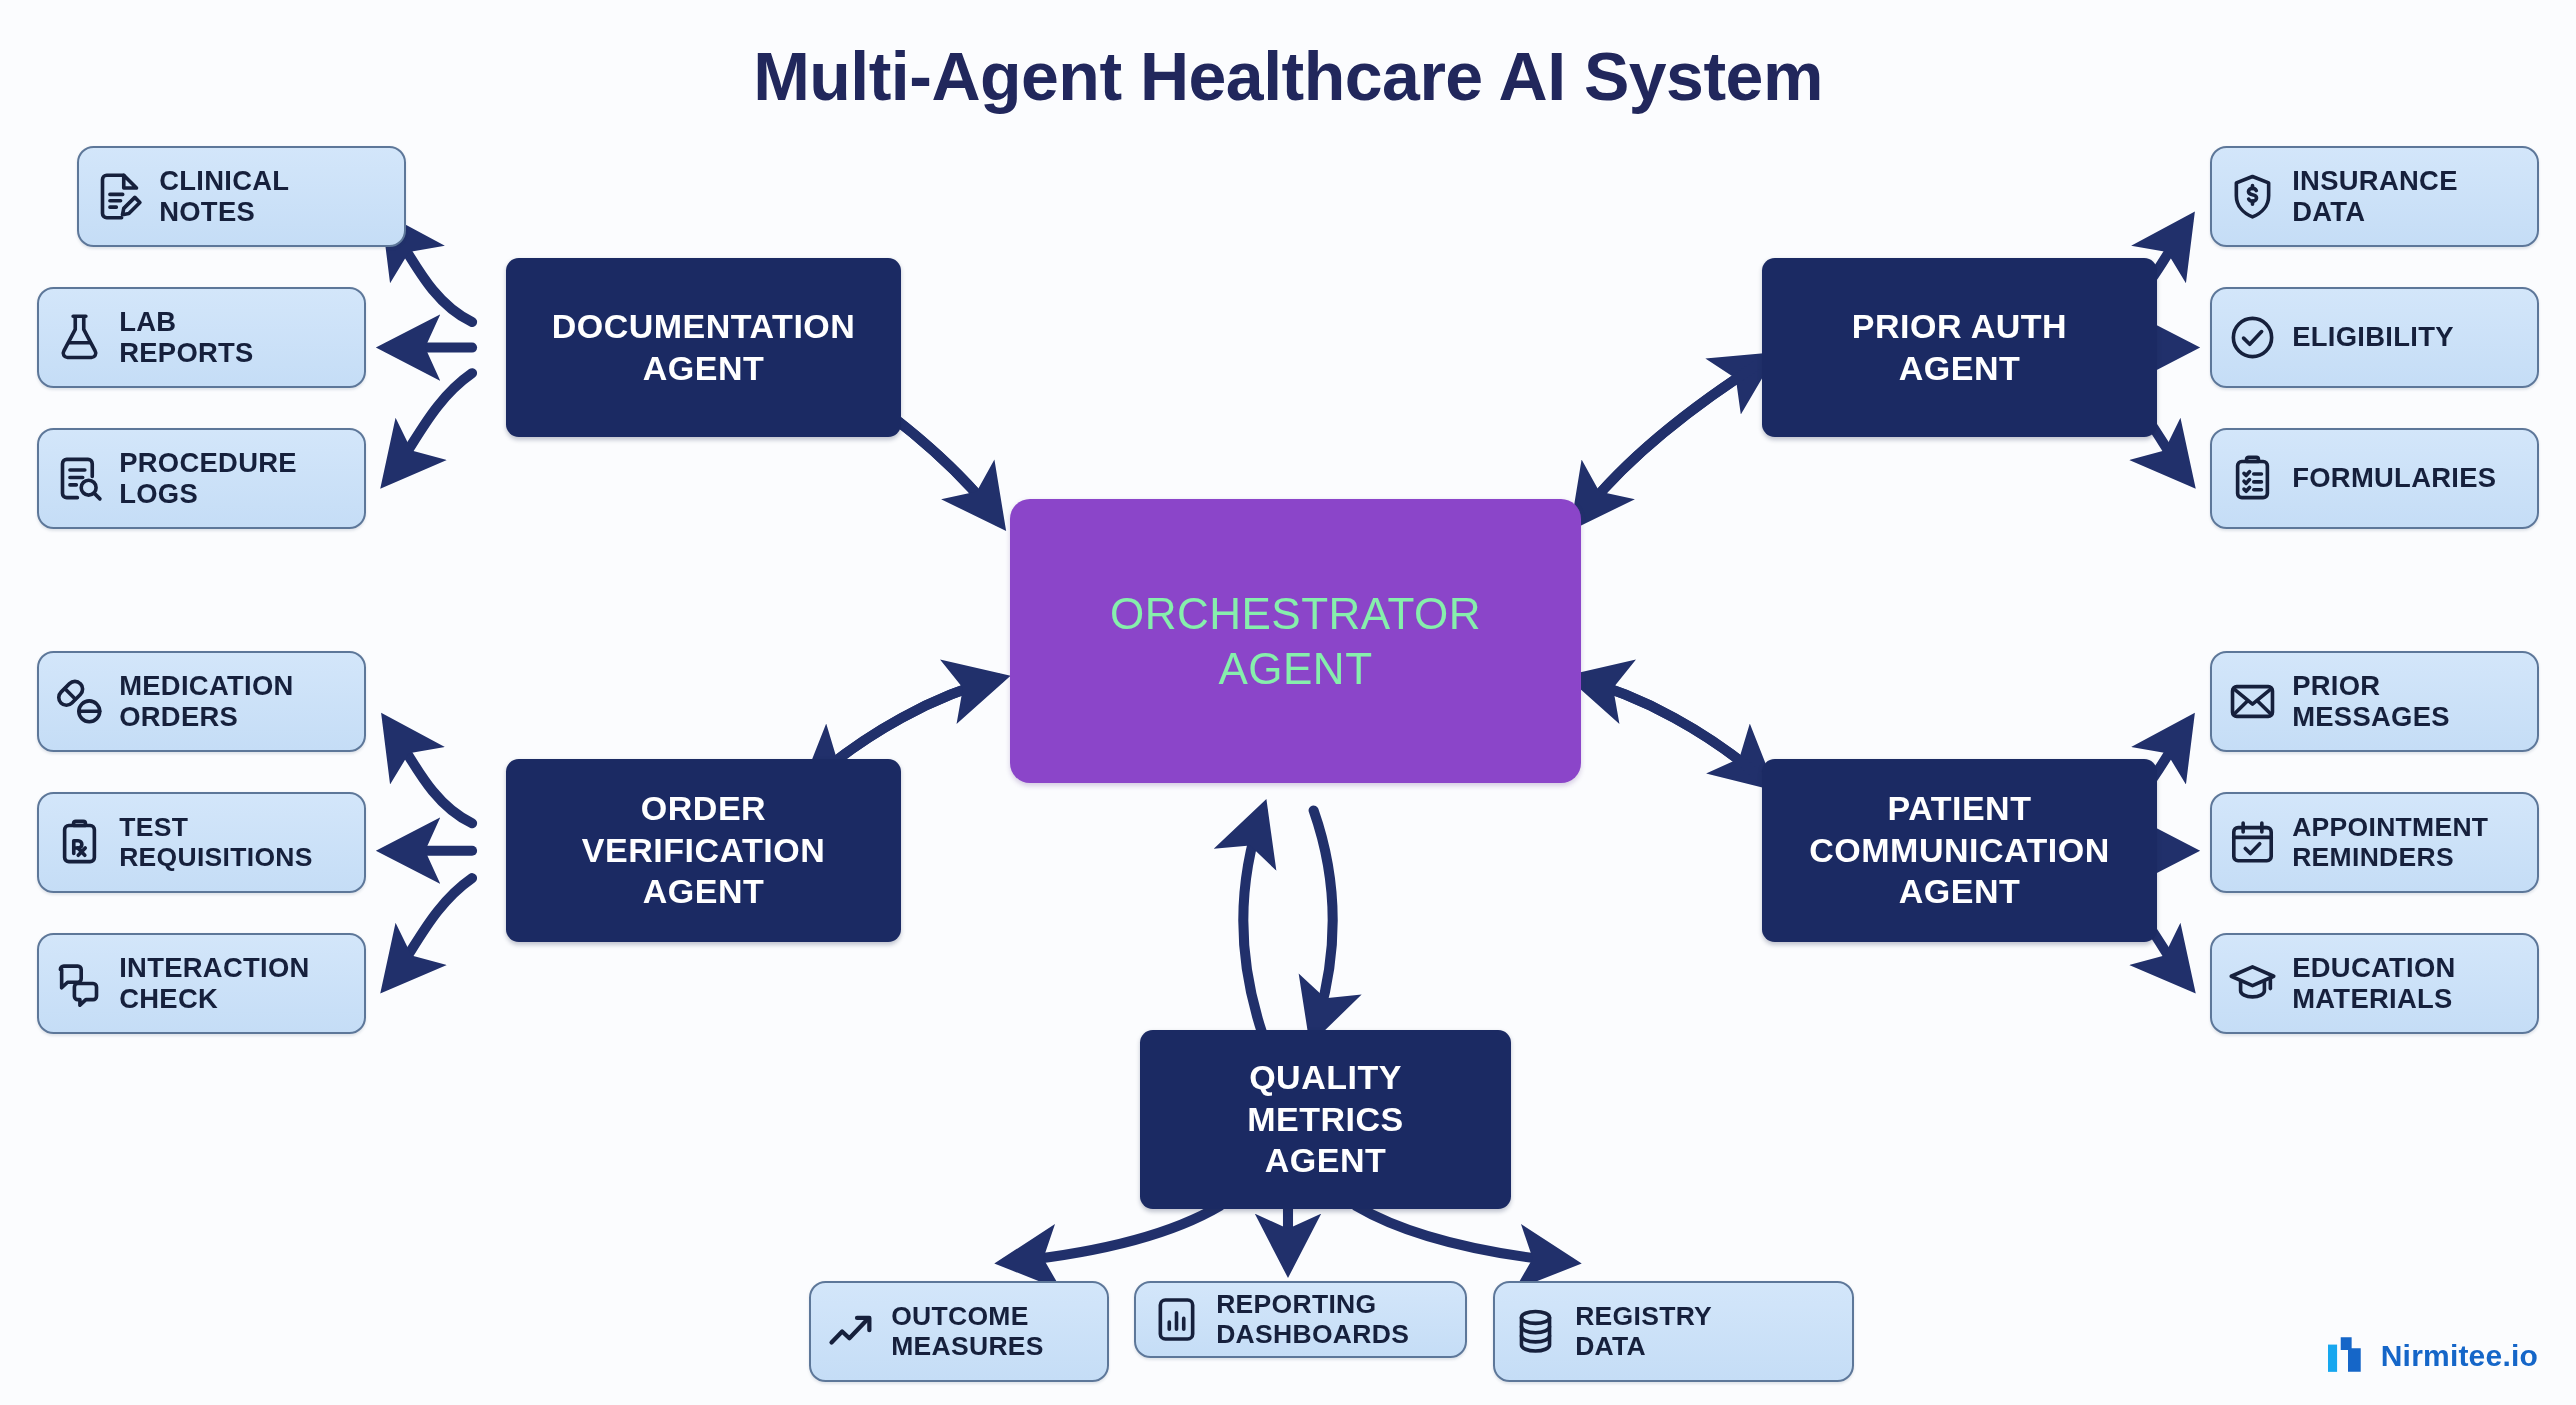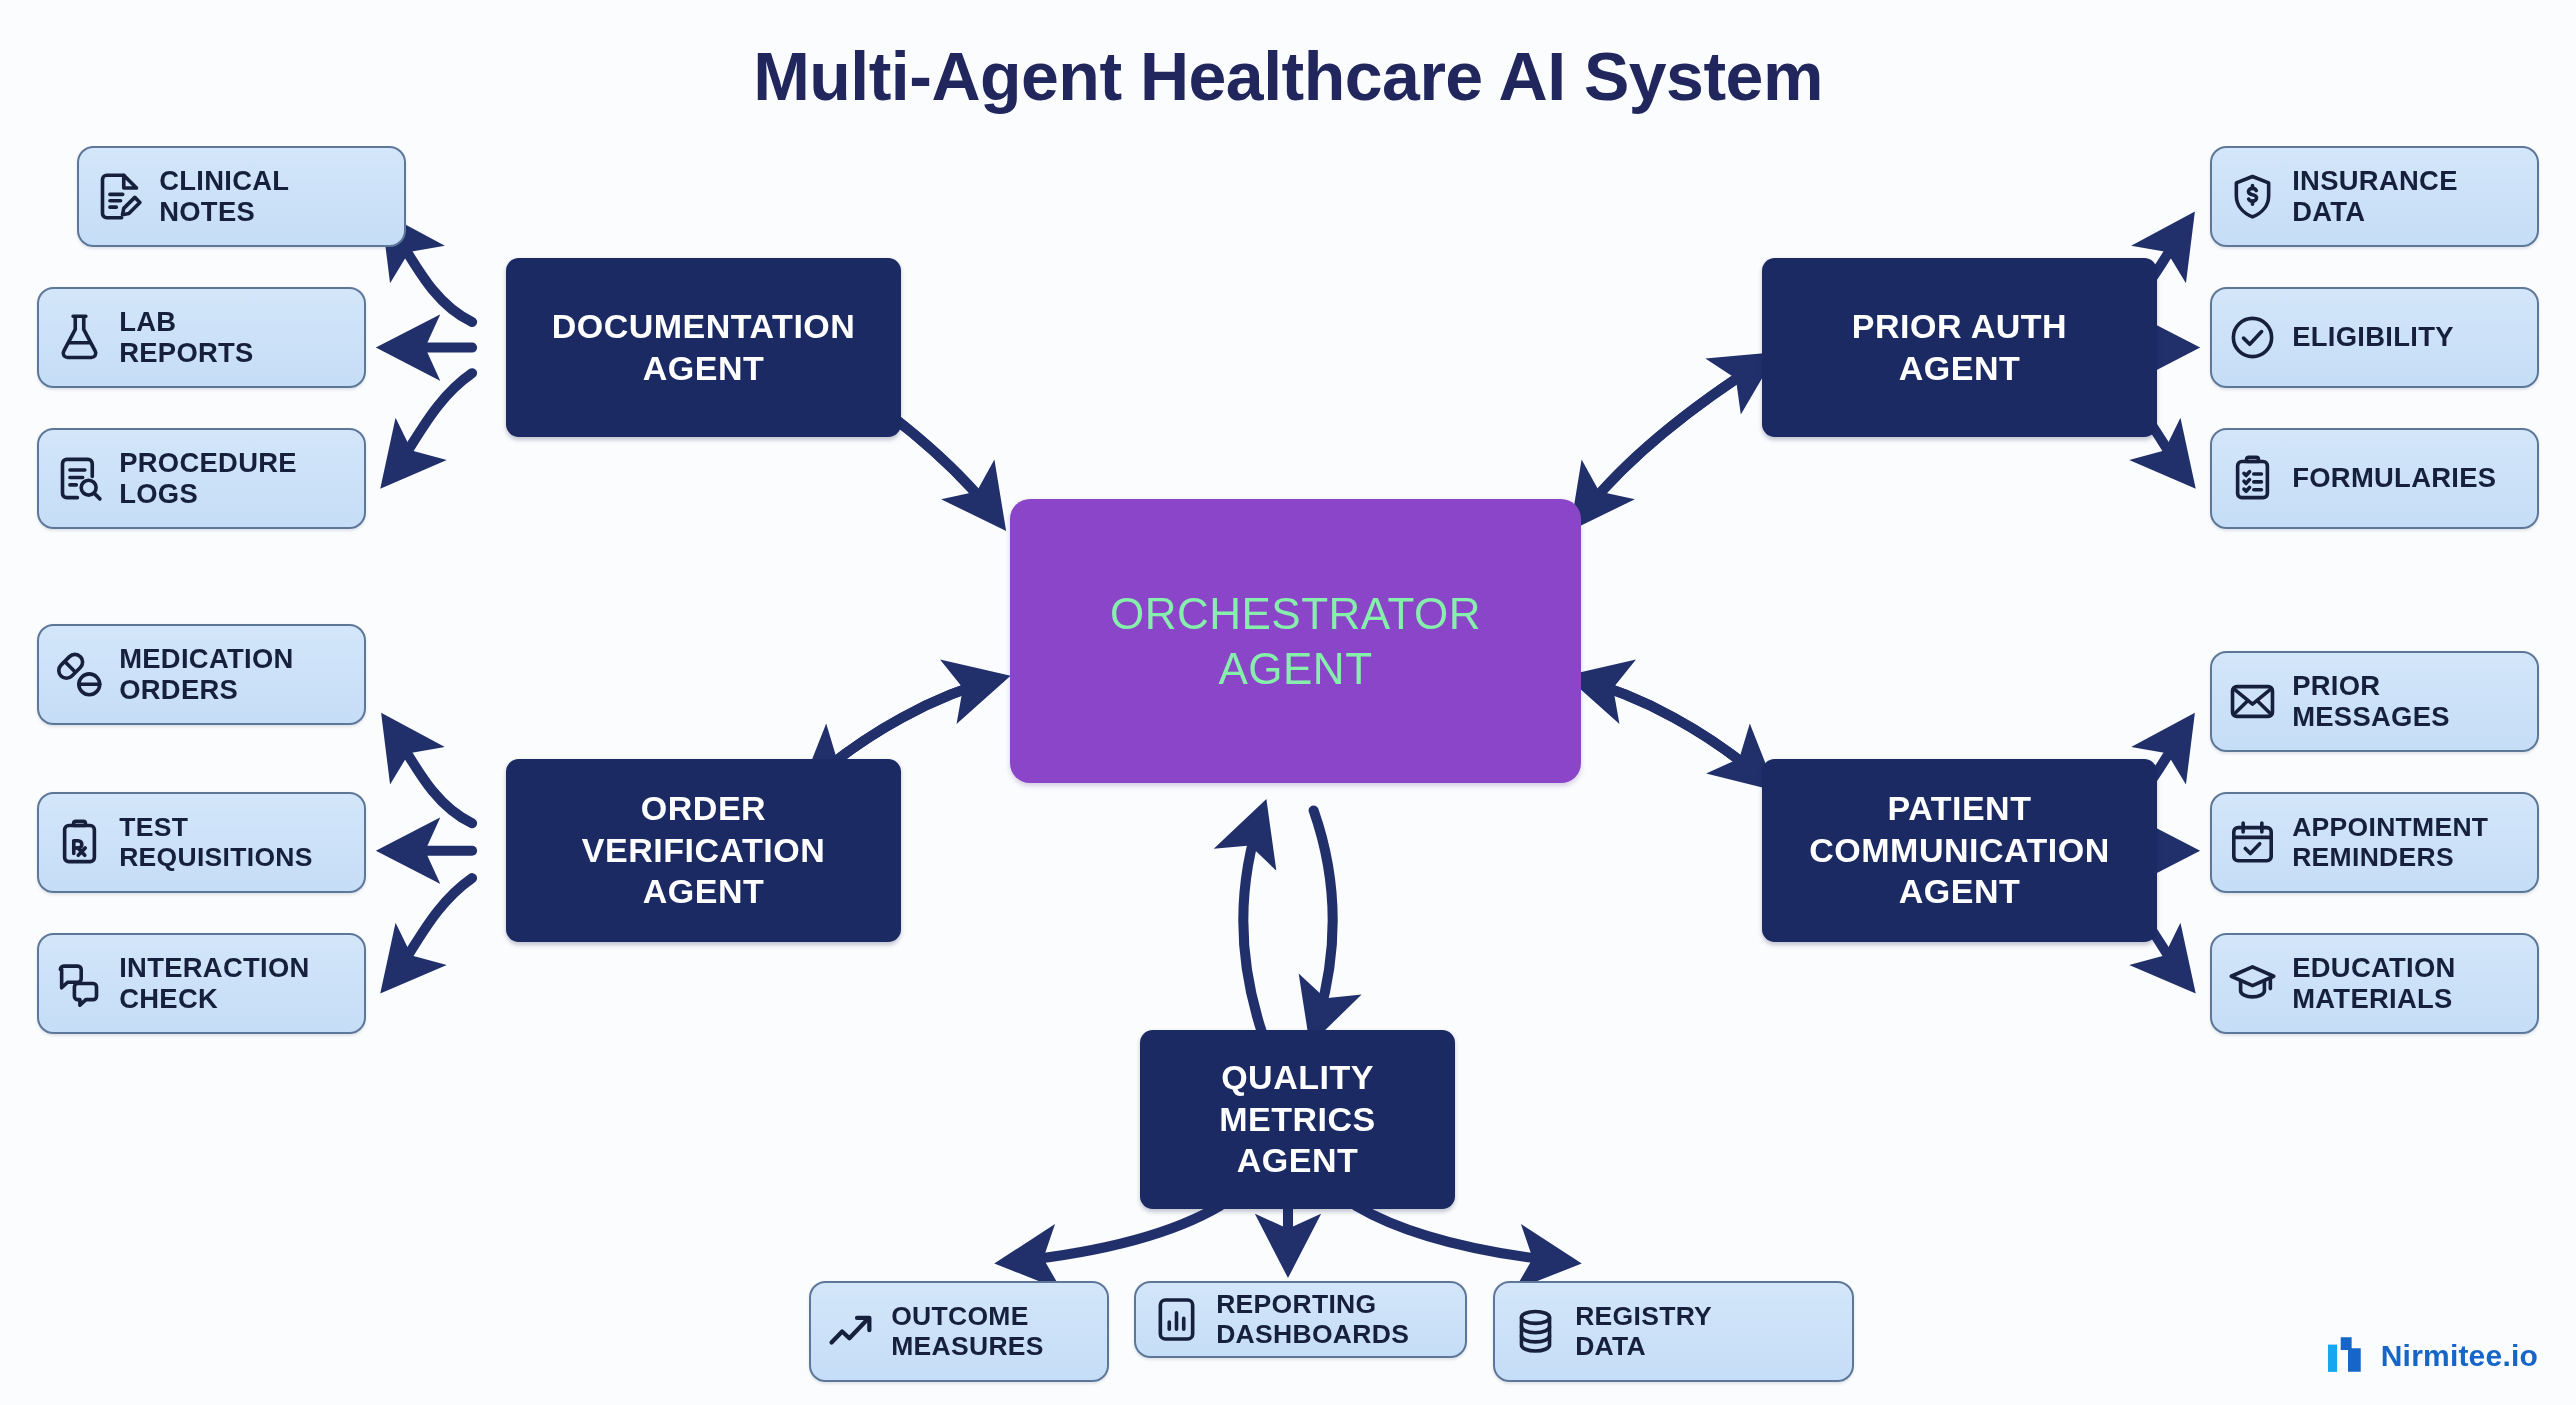--- a/index.html
+++ b/index.html
@@ -162,21 +162,21 @@
   </div>
 
   <div class="agent" style="left:1734px;top:759px;width:395px;height:183px;">
     <div>
       <div>PATIENT</div>
       <div>COMMUNICATION</div>
       <div>AGENT</div>
     </div>
   </div>
 
-  <div class="agent" style="left:1112px;top:1030px;width:315px;height:179px;">
+  <div class="agent" style="left:1112px;top:1030px;width:371px;height:179px;">
     <div>
       <div>QUALITY</div>
       <div>METRICS</div>
       <div>AGENT</div>
     </div>
   </div>
 
   <div class="leaf" style="left:37px;top:146px;width:329px;height:101px;margin-left:40px;">
     <svg class="ico" viewBox="0 0 24 24" fill="none" stroke="#16203c" stroke-width="1.7" stroke-linecap="round" stroke-linejoin="round">
       <path d="M14 2H6a2 2 0 0 0-2 2v16a2 2 0 0 0 2 2h7"></path>
@@ -242,21 +242,21 @@
       <path d="M9.2 4V3a1 1 0 0 1 1-1h3.6a1 1 0 0 1 1 1v1z"></path>
       <path d="M8 9.6l1 1 1.6-1.8M12.6 9.9h3.6"></path>
       <path d="M8 13.3l1 1 1.6-1.8M12.6 13.6h3.6"></path>
       <path d="M8 17l1 1 1.6-1.8M12.6 17.3h3.6"></path>
     </svg>
     <div class="lbl">
       <div>FORMULARIES</div>
     </div>
   </div>
 
-  <div class="leaf" style="left:37px;top:624px;width:329px;height:101px;">
+  <div class="leaf" style="left:37px;top:651px;width:329px;height:101px;">
     <svg class="ico" viewBox="0 0 24 24" fill="none" stroke="#16203c" stroke-width="1.7" stroke-linecap="round" stroke-linejoin="round">
       <path d="M12.4 3.6a3.6 3.6 0 0 1 0 5.1l-4 4a3.6 3.6 0 1 1-5.1-5.1l4-4a3.6 3.6 0 0 1 5.1 0z"></path>
       <path d="M5.3 6.1l4.7 4.7"></path>
       <circle cx="16.6" cy="16.6" r="4.9"></circle>
       <path d="M11.8 16.6h9.7"></path>
     </svg>
     <div class="lbl">
       <div>MEDICATION</div>
       <div>ORDERS</div>
     </div>

